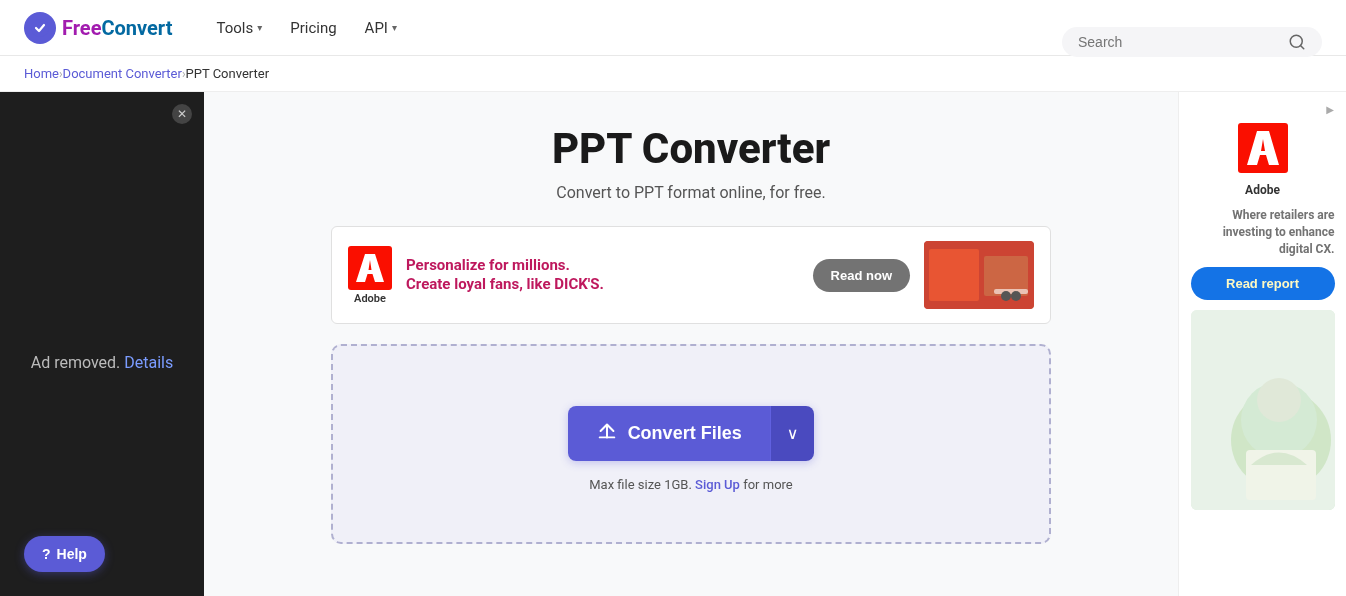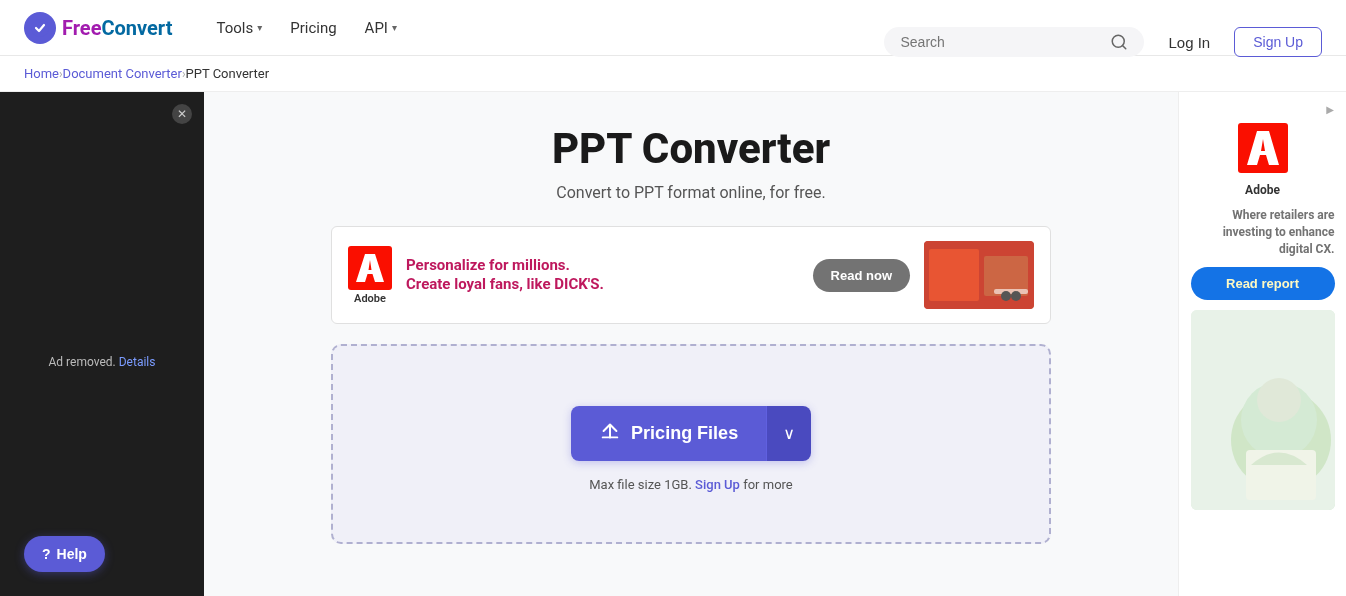--- a/index.html
+++ b/index.html
@@ -145,21 +145,21 @@
       background: #1e1e1e;
       flex-shrink: 0;
       display: flex;
       flex-direction: column;
       align-items: center;
       justify-content: center;
       position: relative;
     }
     .ad-removed-label {
       color: #bbb;
-      font-size: 12px;
+      font-size: 16px;
       text-align: center;
       padding: 8px;
     }
     .ad-removed-label a { color: #7b9cff; text-decoration: none; }
     .sidebar-close-btn {
       position: absolute;
       top: 12px;
       right: 12px;
       width: 20px;
       height: 20px;
@@ -428,24 +428,20 @@
 
   <div class="search-area">
     <div class="search-box">
       <input class="search-input" type="text" placeholder="Search" style="">
       <button class="search-icon-btn">
         <svg width="18" height="18" viewBox="0 0 24 24" fill="none" stroke="#666" stroke-width="2" stroke-linecap="round" stroke-linejoin="round">
           <circle cx="11" cy="11" r="8"></circle>
             <line x1="21" y1="21" x2="16.65" y2="16.65"></line>
         </svg>
       </button>
-    </div>
-    <div class="auth-buttons">
-      <button class="login-btn">Log In</button>
-      <button class="signup-btn">Sign Up</button>
     </div>
   </div>
 </header>
 
 <div class="breadcrumb">
   <a href="#">Home</a>
   <span class="sep">›</span>
   <a href="#">Document Converter</a>
   <span class="sep">›</span>
   <span class="current">PPT Converter</span>
@@ -494,21 +490,21 @@
 
     <div class="dropzone">
       <div class="choose-files-btn-group">
         <button class="choose-files-main">
           <span class="choose-files-icon">
             <svg width="22" height="22" viewBox="0 0 24 24" fill="none" stroke="white" stroke-width="2.2" stroke-linecap="round" stroke-linejoin="round">
               <path d="M12 5v14M5 12l7-7 7 7"></path>
               <rect x="3" y="18" width="18" height="2" rx="1" fill="white" stroke="none"></rect>
             </svg>
           </span>
-          <span>Pricing Files</span>
+          <span>Convert Files</span>
         </button>
         <button class="choose-files-dropdown">
           <span>∨</span>
         </button>
       </div>
       <p class="dropzone-hint">
         <span>Max file size 1GB.</span>
         <a href="#">Sign Up</a>
         <span>for more</span>
       </p>

